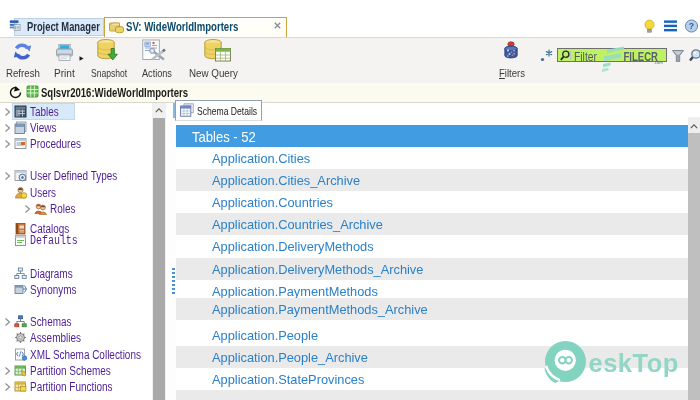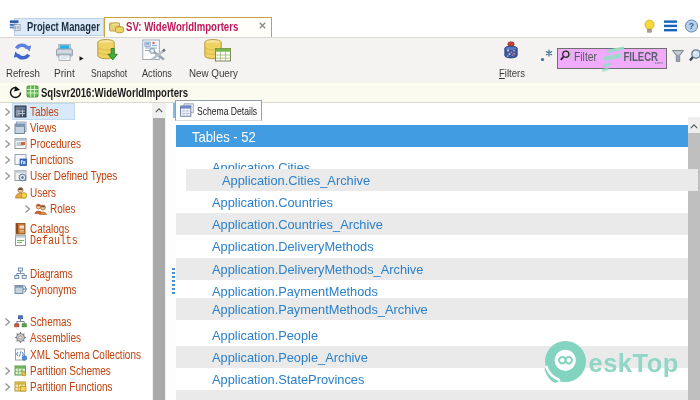--- a/index.html
+++ b/index.html
@@ -4,39 +4,39 @@
 <style>
 * { margin:0; padding:0; box-sizing:border-box; }
 html,body { width:700px; height:400px; overflow:hidden; background:#fff;
   font-family:"Liberation Sans", sans-serif; position:relative; }
 .abs { position:absolute; }
 
 
 #tab1 { left:14px; top:18px; width:90px; height:18px; background:#dce9f8;
   border:1px solid #bcd0e6; font-size:12px; font-weight:700; color:#1d2e3f; white-space:nowrap; }
 #tab1 .txt { position:absolute; left:12px; top:1px; transform:scaleX(0.78); transform-origin:0 0; }
-#tab2 { left:104px; top:17px; width:168px; height:20px; background:#fffef8;
+#tab2 { left:104px; top:17px; width:183px; height:20px; background:#fffef8;
   border:1px solid #c9a43c; border-bottom:none; font-size:12px; font-weight:700;
-  color:#be185d; white-space:nowrap; }
+  color:#0c4a6e; white-space:nowrap; }
 #tab2 .txt { position:absolute; left:21px; top:2px; transform:scaleX(0.80); transform-origin:0 0; }
 
 
 #toolbar { left:0; top:37px; width:700px; height:46px; background:#f4f3f1;
   border-top:1px solid #d9d7d3; }
 .tlabel { position:absolute; font-size:11px; color:#3a3a3a; top:67px; white-space:nowrap; transform-origin:0 0; }
 .tico { position:absolute; top:40px; }
 
 
 #infobar { left:0; top:83px; width:700px; height:20px; background:#fcfbf0;
   border-bottom:1px solid #d8d8cf; font-size:12px; font-weight:700; color:#1c1c1c; }
 #infobar .txt { position:absolute; left:41px; top:3px; transform:scaleX(0.795); transform-origin:0 0; }
 
 
 #tree { left:0; top:103px; width:152px; height:297px; background:#fff; overflow:hidden; }
-.trow { position:absolute; left:0; width:152px; height:16px; font-size:12px; color:#c2410c; }
+.trow { position:absolute; left:0; width:152px; height:16px; font-size:12px; color:#4c1d95; }
 .trow .arr { position:absolute; left:4px; top:4px; width:7px; height:8px; }
 .trow .ticon { position:absolute; left:14px; top:1px; width:13px; height:13px; }
 .trow .ttxt { position:absolute; left:30px; top:1px; white-space:nowrap; transform:scaleX(0.83); transform-origin:0 0; }
 .tsel { position:absolute; left:12px; top:-1px; width:63px; height:17px; background:#d8e9f9; border:1px solid #c2daf0; }
 
 
 #tscroll { left:152px; top:103px; width:14px; height:297px; background:#f0f0ef; }
 #tthumb { left:153px; top:118px; width:12px; height:282px; background:#a9a9a9; }
 
 #split { left:166px; top:103px; width:10px; height:297px; background:#fdfdfd; }
@@ -53,21 +53,21 @@
 #bluehdr .txt { position:absolute; left:16px; top:3px; transform:scaleX(0.87); transform-origin:0 0; }
 .mrow { position:absolute; left:176px; width:512px; height:22px; font-size:13px; color:#2b80c9; }
 .mrow .txt { position:absolute; left:36px; top:4px; white-space:nowrap; transform:scaleX(0.985); transform-origin:0 0; }
 .mgray { background:#eaeaea; }
 
 
 #rscroll { left:688px; top:117px; width:12px; height:283px; background:#eeeeee; }
 #rthumb { left:688px; top:133px; width:12px; height:267px; background:#bfbfbf; }
 
 
-#searchbox { left:557px; top:48px; width:110px; height:21px; background:#f0abfc;
+#searchbox { left:557px; top:48px; width:110px; height:14px; background:#bef264;
   border:1px solid #707070; }
 #searchbox .ph { position:absolute; left:16px; top:1px; font-size:12px; color:#565a60; transform:scaleX(0.86); transform-origin:0 0; }
 
 
 #filecr { left:600px; top:40px; width:85px; height:32px; pointer-events:none; }
 
 
 #desktop-wm { left:538px; top:325px; width:162px; height:68px; pointer-events:none; }
 </style>
 </head>
@@ -259,31 +259,20 @@
         <path d="M1.5 0.5 L5.5 4 L1.5 7.5" fill="none" stroke="#8a8a8a" stroke-width="1.1"></path>
       </svg>
       <svg class="ticon" viewBox="0 0 13 13">
         <rect x="1" y="1.5" width="11" height="10" fill="#fdfdfd" stroke="#8a8a8a" stroke-width="0.9"></rect>
         <rect x="1" y="1.5" width="11" height="2.6" fill="#b8c8dc"></rect>
         <path d="M2.5 6 h5 M2.5 8 h7" stroke="#7a8aa0" stroke-width="0.9"></path>
         <rect x="7" y="5" width="4" height="3" fill="#d86820"></rect>
       </svg>
       <span class="ttxt">Procedures</span>
     </div>
-    <div class="trow" style="top: 49.1px;">
-      <svg class="arr" viewBox="0 0 7 8">
-        <path d="M1.5 0.5 L5.5 4 L1.5 7.5" fill="none" stroke="#8a8a8a" stroke-width="1.1"></path>
-      </svg>
-      <svg class="ticon" viewBox="0 0 13 13">
-        <rect x="1" y="1.5" width="11" height="10" fill="#f5f8fb" stroke="#8a9ab0" stroke-width="0.9"></rect>
-        <rect x="6" y="6" width="6.5" height="6.5" fill="#3a6fc8" stroke="#22508a" stroke-width="0.7"></rect>
-        <text x="9.2" y="11.4" font-size="6" fill="#fff" text-anchor="middle" font-family="Liberation Sans" font-weight="bold">fx</text>
-      </svg>
-      <span class="ttxt">Functions</span>
-    </div>
     <div class="trow" style="top: 65.3px;">
       <svg class="arr" viewBox="0 0 7 8">
         <path d="M1.5 0.5 L5.5 4 L1.5 7.5" fill="none" stroke="#8a8a8a" stroke-width="1.1"></path>
       </svg>
       <svg class="ticon" viewBox="0 0 13 13">
         <rect x="1" y="1.5" width="11" height="10" fill="#f2f2f2" stroke="#9a9a9a" stroke-width="0.9"></rect>
         <rect x="1" y="1.5" width="11" height="2.4" fill="#c2cdd8"></rect>
         <circle cx="8.5" cy="8.5" r="3.4" fill="#d8e4f0" stroke="#4a6a9a" stroke-width="0.9"></circle>
         <circle cx="8.5" cy="8.5" r="1.2" fill="#4a6a9a"></circle>
       </svg>
@@ -421,24 +410,24 @@
   <rect x="0.6" y="3" width="10.2" height="10.2" fill="#fdfdfe" stroke="#5a6f9e" stroke-width="0.9"></rect>
   <rect x="0.6" y="3" width="10.2" height="2.6" fill="#6f86c2"></rect>
   <path d="M3.9 5.6 v7.6 M7.2 5.6 v7.6 M0.6 8 h10.2 M0.6 10.5 h10.2" stroke="#aab8d4" stroke-width="0.7"></path>
 </svg>
 <div class="abs" id="rscroll"></div>
 <svg class="abs" style="left:690px;top:124px;width:8px;height:5px" viewBox="0 0 10 6">
     <path d="M1 5 L5 1 L9 5" fill="none" stroke="#5a5a5a" stroke-width="1.5"></path>
   </svg>
 <div class="abs" id="rthumb"></div>
 
-<div class="mrow" style="top: 156px;">
+<div class="mrow" style="top: 147px;">
     <span class="txt">Application.Cities</span>
   </div>
-<div class="mrow mgray" style="top: 169.1px; margin-left: 10px;">
+<div class="mrow mgray" style="top: 169.1px;">
     <span class="txt">Application.Cities_Archive</span>
   </div>
 <div class="mrow" style="top: 191.2px;">
     <span class="txt">Application.Countries</span>
   </div>
 <div class="mrow mgray" style="top: 213.3px;">
     <span class="txt">Application.Countries_Archive</span>
   </div>
 <div class="mrow" style="top: 235.4px;">
     <span class="txt">Application.DeliveryMethods</span>

